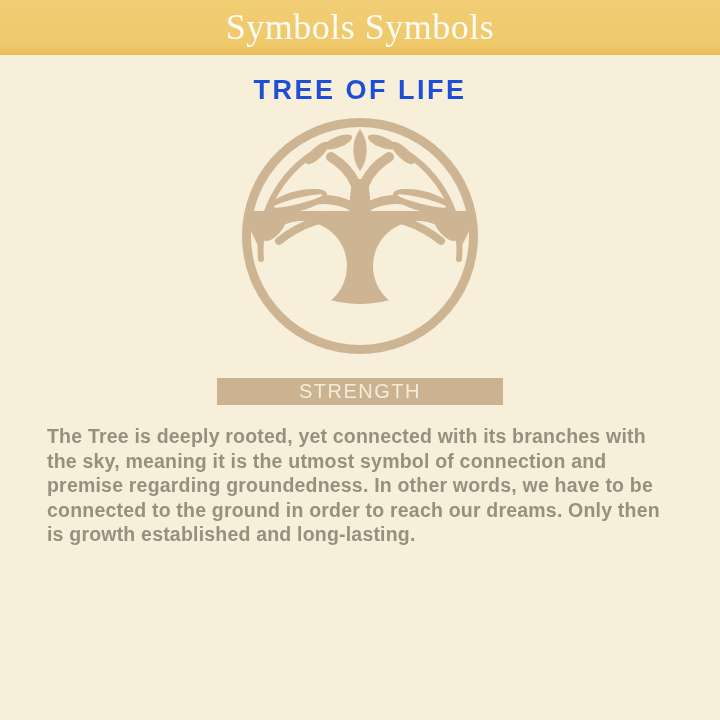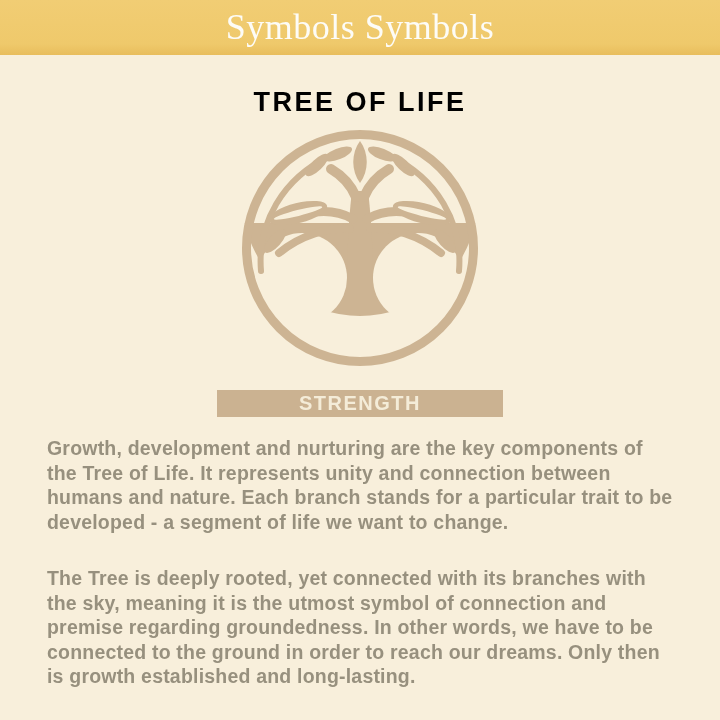--- a/index.html
+++ b/index.html
@@ -20,37 +20,37 @@
   }
   .header-title {
     font-family: "Liberation Serif", serif;
     font-size: 36px; line-height: 1;
     color: #fdfcf7; font-weight: 400;
     letter-spacing: 0.5px;
     padding-bottom: 2px;
   }
 
   .symbol-title {
-    margin-top: 32px;
+    margin-top: 20px;
     font-size: 27px; font-weight: bold;
     letter-spacing: 2.5px;
-    color: #000000;
+    color: #1d4ed8;
   }
 
   .tree-icon-wrap { margin-top: 5px; width: 250px; height: 250px; flex: 0 0 auto; }
 
   .badge-bar {
     margin-top: 17px;
     width: 286px; height: 27px;
     background: #cbb291;
     display: flex; align-items: center; justify-content: center;
     gap: 46px;
   }
   .badge-label {
-    font-size: 20px; font-weight: bold;
+    font-size: 20px; font-weight: normal;
     letter-spacing: 1.5px;
     color: #f4ecd8;
     line-height: 1;
     padding-bottom: 1px;
   }
 
   .body-text {
     margin-top: 19px;
     width: 720px;
     padding: 0 47px;
@@ -112,17 +112,16 @@
 
       <circle cx="125" cy="125" r="113.5" stroke="#cdb493" stroke-width="9" fill="none"></circle>
     </svg>
   </div>
 
   <div class="badge-bar">
     <span class="badge-label">STRENGTH</span>
   </div>
 
   <div class="body-text">
-    <p>Growth, development and nurturing are the key components of the Tree of Life. It represents unity and connection between humans and nature. Each branch stands for a particular trait to be developed - a segment of life we want to change.</p>
     <p>The Tree is deeply rooted, yet connected with its branches with the sky, meaning it is the utmost symbol of connection and premise regarding groundedness. In other words, we have to be connected to the ground in order to reach our dreams. Only then is growth established and long-lasting.</p>
   </div>
 
 </div>
 
 </body></html>

